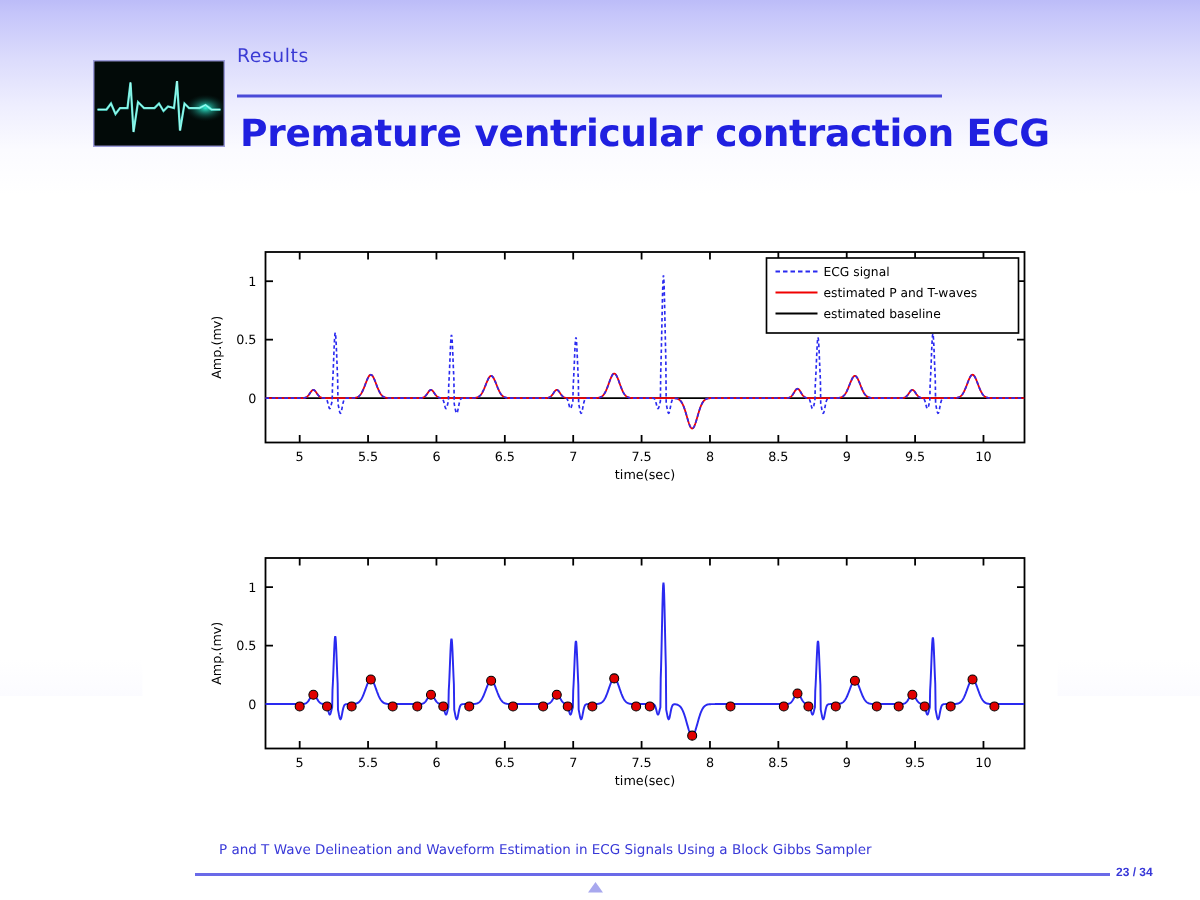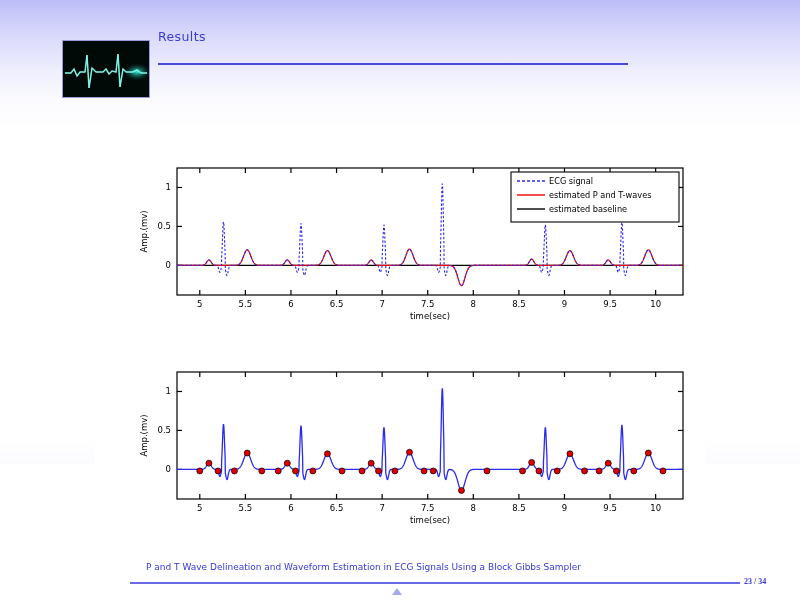--- a/index.html
+++ b/index.html
@@ -155,21 +155,21 @@
     width: 600px;
     font-family: "DejaVu Sans", sans-serif;
     font-size: 9px;
     color: #3838d8;
     white-space: nowrap;
   }
   #page-number {
     position: absolute;
     left: 744px;
     top: 577px;
-    font-family: Liberation Serif, serif;
+    font-family: Liberation Sans, sans-serif;
     font-size: 8px;
     font-weight: bold;
     color: #3838d8;
     text-align: right;
   }
   #nav-marker {
     position: absolute;
     left: 392px;
     top: 588px;
     width: 0;
@@ -194,20 +194,21 @@
       </defs>
       <rect x="0" y="0" width="86" height="56" fill="#020a08"></rect>
       <ellipse cx="74" cy="31" rx="14" ry="9" fill="url(#glow)"></ellipse>
       <path d="M2,32 L8,32 L11,28 L14,35 L17,31 L22,31 L24,14 L26,47 L29,27 L33,31 L40,31 L43,28 L46,33 L49,30 L53,31 L55,13 L57,46 L60,28 L63,31 L70,31 L74,29 L78,32 L84,32" fill="none" stroke="#5ff0e0" stroke-width="1.5" opacity="0.95"></path>
       <path d="M2,32 L8,32 L11,28 L14,35 L17,31 L22,31 L24,14 L26,47 L29,27 L33,31 L40,31 L43,28 L46,33 L49,30 L53,31 L55,13 L57,46 L60,28 L63,31 L70,31 L74,29 L78,32 L84,32" fill="none" stroke="#bffff5" stroke-width="0.6" opacity="0.8"></path>
     </svg>
   </div>
 
   <div id="results-label">Results</div>
   <div id="header-rule"></div>
+  <div id="slide-title">Premature ventricular contraction ECG</div>
 
   <div id="figure-panel">
     <div class="chart" id="chart-top">
         <svg width="610" height="204" viewBox="0 0 610 204">
           <rect x="82" y="28" width="506" height="127" fill="none" stroke="#000" stroke-width="1.2"></rect>
           <line x1="104.7927927927928" y1="155" x2="104.7927927927928" y2="150" class="tick"></line>
           <line x1="104.7927927927928" y1="28" x2="104.7927927927928" y2="33" class="tick"></line>
           <text x="104.7927927927928" y="167" class="ticklabel" text-anchor="middle">5</text>
           <line x1="150.3783783783784" y1="155" x2="150.3783783783784" y2="150" class="tick"></line>
           <line x1="150.3783783783784" y1="28" x2="150.3783783783784" y2="33" class="tick"></line>

